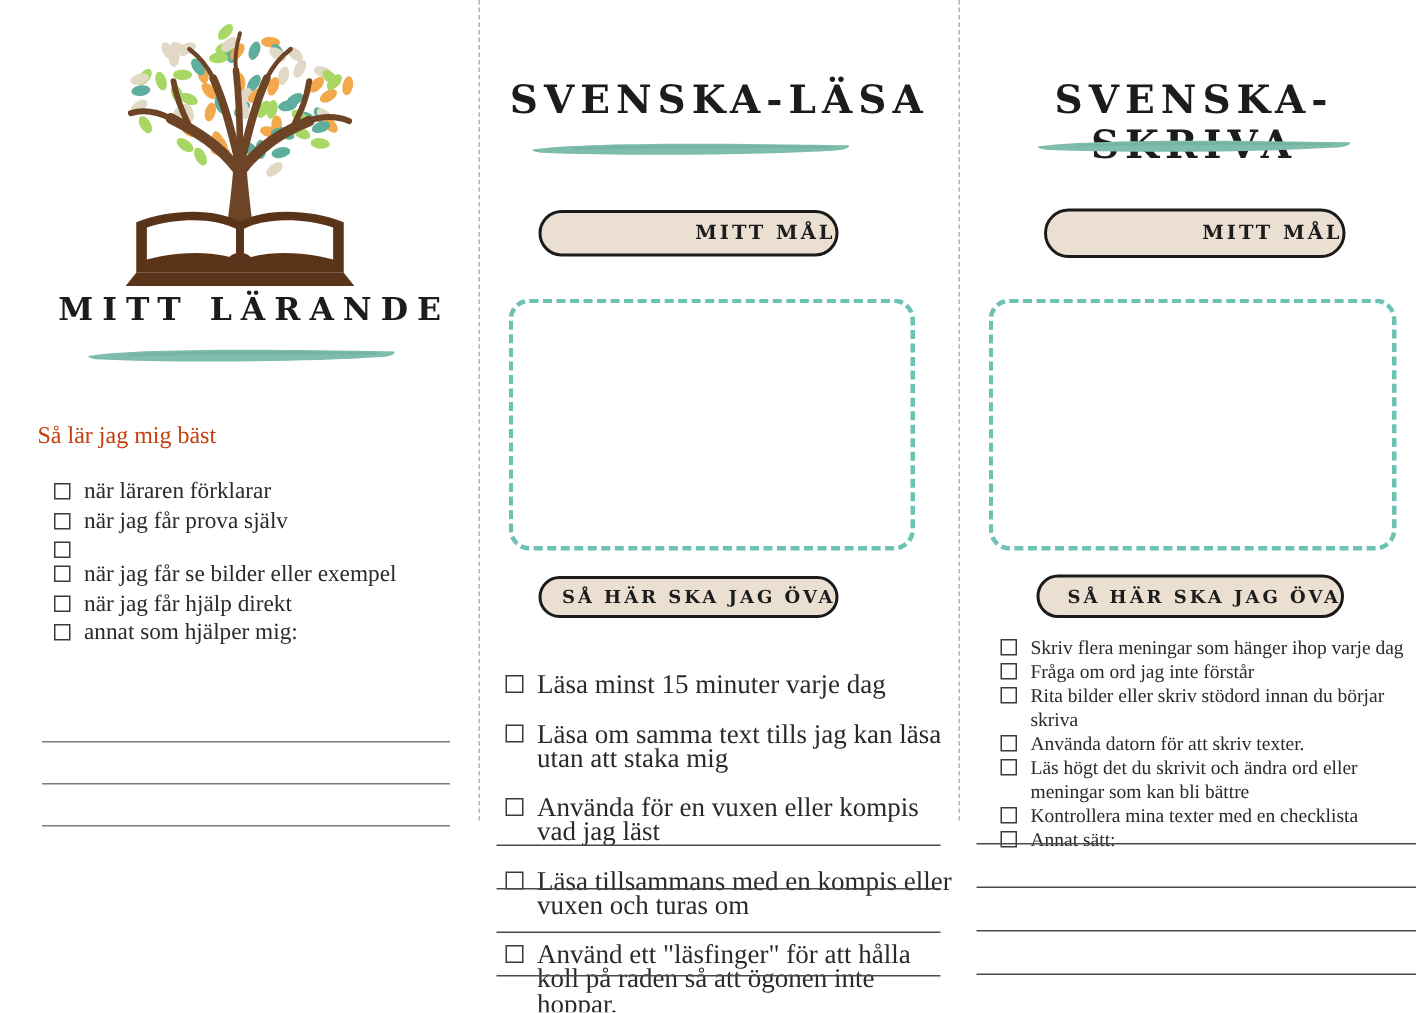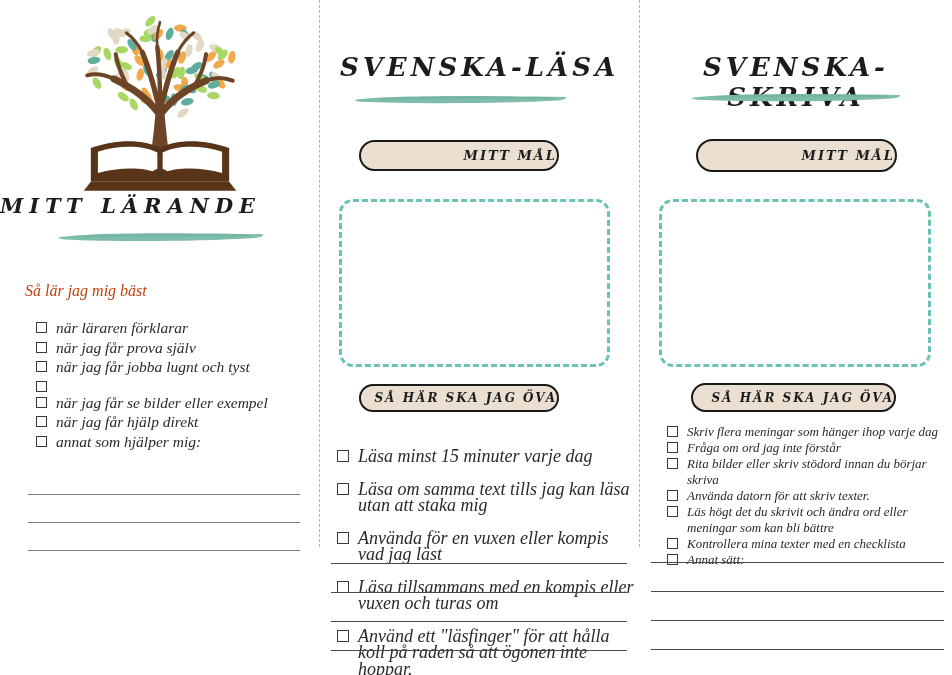--- a/index.html
+++ b/index.html
@@ -1,30 +1,30 @@
 <!DOCTYPE html>
 <html><head>
 <meta charset="utf-8">
 <style>
   * { margin:0; padding:0; box-sizing:border-box; }
   html,body { background:#ffffff; }
   .page {
     position:relative; width:952px; height:675px; background:#ffffff;
     font-family:"Liberation Serif", serif; color:#2a2a2a; overflow:hidden;
   }
-  .panel { position:absolute; top:0; height:547px;font-style:italic; }
+  .panel { position:absolute; top:0; height:547px; }
   .panel-left  { left:0;   width:319px; }
   .panel-mid   { left:319px; width:320px; border-left:1.5px dashed #b3b3b3; }
   .panel-right { left:639px; width:313px; border-left:1.5px dashed #b3b3b3; }
 
   .slab { font-family:"DejaVu Serif", serif; font-weight:700; color:#1c1c1c; }
 
   
   .logo { position:absolute; top:8px; left:50%; transform:translateX(-50%); width:178px; height:188px; }
-  .left-title { position:absolute; top:193px; left:0; width:300px; text-align:left;
+  .left-title { position:absolute; top:193px; left:0; width:300px; text-align:right;
     font-size:21px; letter-spacing:6px; }
   .brush { position:absolute; }
   .brush svg { width:100%; height:100%; display:block; }
   .brush-left  { top:229px; left:57px;  width:208px; height:15px; }
   .intro { position:absolute; top:282px; left:25px; font-size:16px; color:#c2410c; }
   .checklist { position:absolute; display:flex; flex-direction:column; }
   .list-left { top:319px; left:36px; width:272px; gap:2px; font-size:15.5px; line-height:17.5px; }
   .check-row { display:flex; align-items:flex-start; gap:9px; }
   .cb { flex:0 0 auto; width:11px; height:11px; border:1.3px solid #3a3a3a; margin-top:3px; background:#fff; }
   .wlines { position:absolute; display:flex; flex-direction:column; }
@@ -182,24 +182,20 @@
       <label class="check-row">
           <span class="cb"></span>
           <span>när läraren förklarar</span>
         </label>
       <label class="check-row">
           <span class="cb"></span>
           <span>när jag får prova själv</span>
         </label>
       <label class="check-row">
           <span class="cb"></span>
-          <span>när jag får jobba lugnt och tyst</span>
-        </label>
-      <label class="check-row">
-          <span class="cb"></span>
         </label>
       <label class="check-row">
           <span class="cb"></span>
           <span>när jag får se bilder eller exempel</span>
         </label>
       <label class="check-row">
           <span class="cb"></span>
           <span>när jag får hjälp direkt</span>
         </label>
       <label class="check-row">

